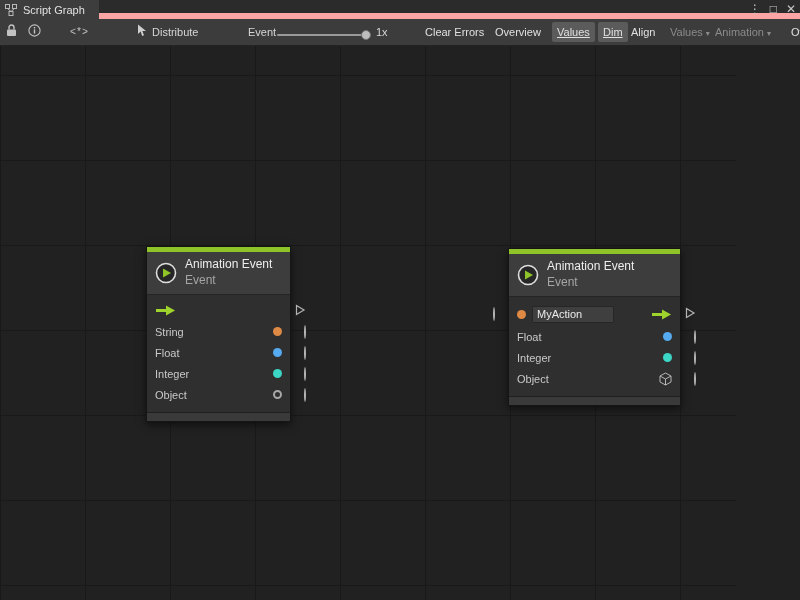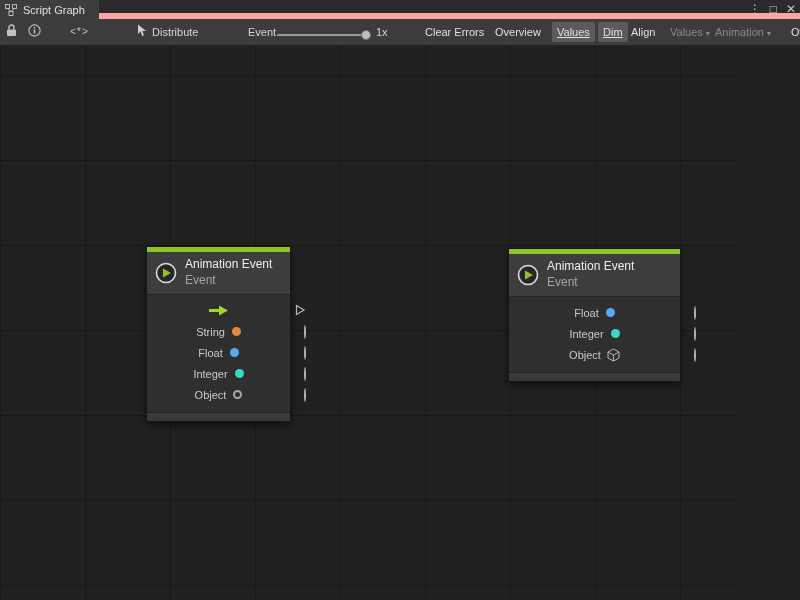--- a/index.html
+++ b/index.html
@@ -75,21 +75,21 @@
     background:#3d3d3d; border-bottom:1px solid #252525;
     display:flex; align-items:center; gap:8px; padding:6px 9px 7px 8px;
   }
   .node-title{ font-size:12px; color:#ededed; line-height:13px; }
   .node-sub{ font-size:12px; color:#a5a5a5; margin-top:2px; }
   .node-body{ padding:5px 0 7px; }
   .node-footer{ height:9px; background:#3a3a3a; border-top:1px solid #202020; }
 
   .row{
     position:relative; height:21px;
-    display:flex; align-items:center; justify-content:center;
+    display:flex; align-items:center; justify-content:space-between;
     padding:0 8px; font-size:11px; color:#c9c9c9;
   }
   .row.left{ justify-content:flex-start; }
   .dot{ width:9px; height:9px; border-radius:50%; margin-left:7px; flex:none; }
   .dot.pre{ margin-left:0; margin-right:6px; }
   .dot-string{ background:#de8a45; }
   .dot-float{ background:#55aaf0; }
   .dot-integer{ background:#3bd6c6; }
   .ring{
     width:9px; height:9px; border-radius:50%; margin-left:7px; flex:none;
@@ -245,20 +245,37 @@
         <circle cx="11" cy="11" r="9.5" fill="#262626" stroke="#dedede" stroke-width="1.6"></circle>
         <path d="M8 6.5 L16 11 L8 15.5 Z" fill="#8fc428"></path>
       </svg>
       <div>
         <div class="node-title">Animation Event</div>
         <div class="node-sub">Event</div>
       </div>
     </div>
     <div class="node-body">
 
+      <div class="row left" style="height:24px">
+        <span class="port left"><span class="port-circle"></span></span>
+        <span class="dot dot-string pre"></span>
+        <input class="action-field" type="text" value="MyAction" style="">
+        <span class="spacer"></span>
+        <span class="arrow-out">
+          <svg width="21" height="11" viewBox="0 0 21 11">
+            <path d="M1 5.5 H12" stroke="#9fd42c" stroke-width="3"></path>
+            <path d="M11 0.5 L20 5.5 L11 10.5 Z" fill="#9fd42c"></path>
+          </svg>
+        </span>
+        <span class="port right">
+          <svg width="12" height="12" viewBox="0 0 12 12">
+            <path d="M2.5 1.5 L10 6 L2.5 10.5 Z" fill="none" stroke="#b4b4b4" stroke-width="1.2"></path>
+          </svg>
+        </span>
+      </div>
 
       <div class="row">
         <span>Float</span>
         <span class="dot dot-float"></span>
         <span class="port right"><span class="port-circle"></span></span>
       </div>
 
       <div class="row">
         <span>Integer</span>
         <span class="dot dot-integer"></span>

